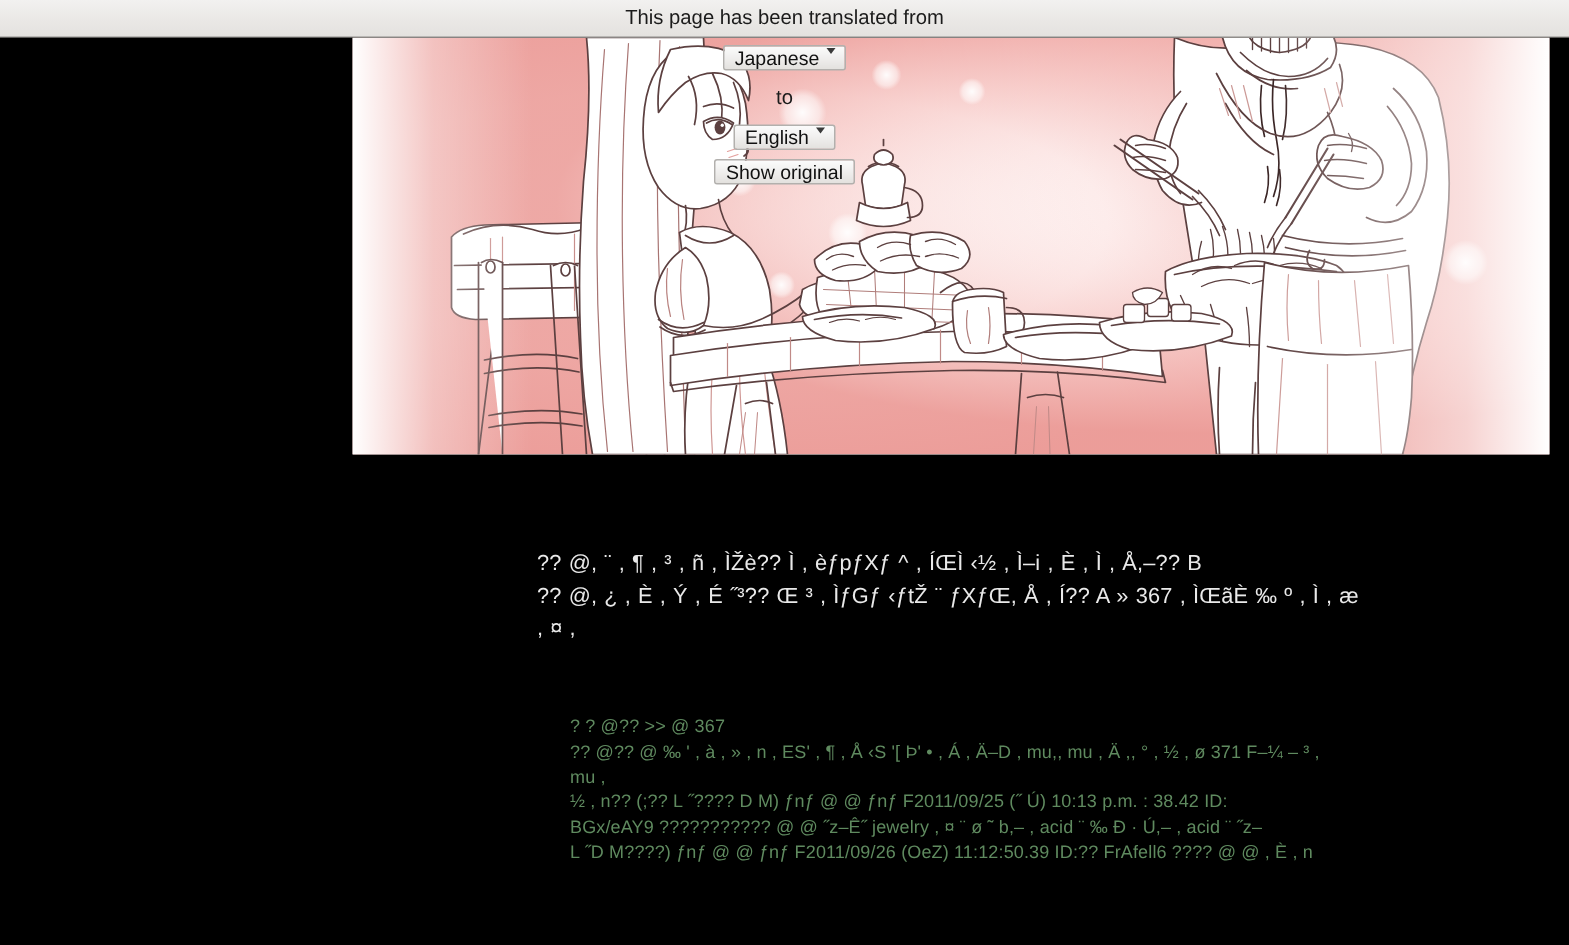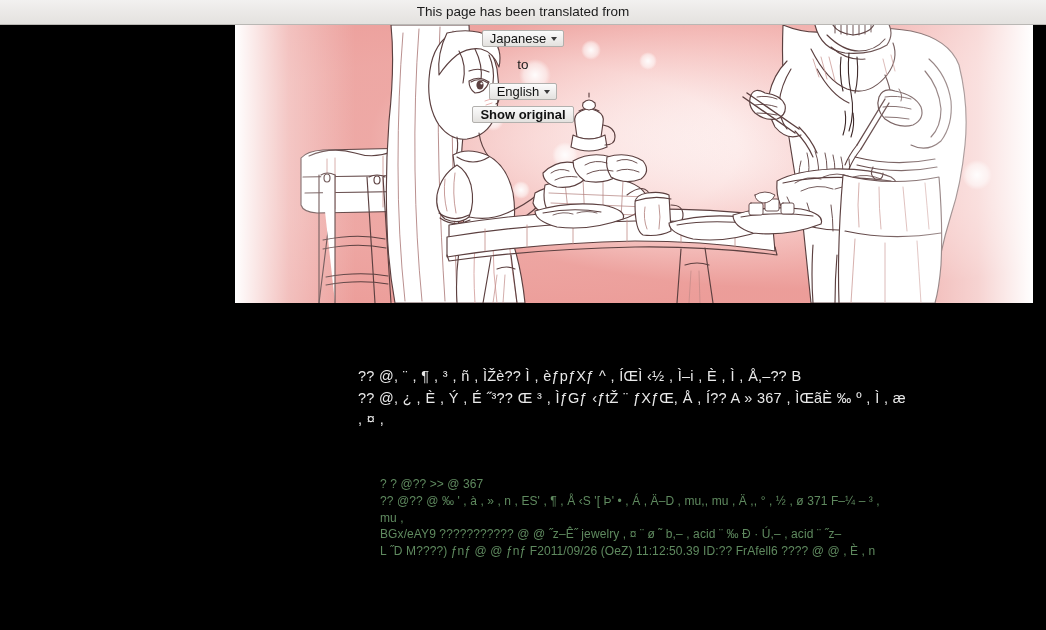--- a/index.html
+++ b/index.html
@@ -27,21 +27,20 @@
     flex-direction: column;
   }
   #translate-bar .tb-text {
     font-size: 13.5px;
     color: #1b1b1b;
     line-height: 24px;
   }
   .tb-select {
     height: 20px;
     display: inline-flex;
-    align-items: center;
     gap: 5px;
     padding: 0 6px 0 7px;
     background: linear-gradient(to bottom, #fbfbfb 0%, #f0efee 50%, #e3e1de 100%);
     border: 1px solid #b2b0ad;
     border-radius: 2px;
     font-size: 13px;
     color: #111;
     cursor: default;
   }
   .tb-caret {
@@ -55,21 +54,20 @@
     height: 20px;
     display: inline-flex;
     align-items: center;
     padding: 0 7px;
     background: linear-gradient(to bottom, #fbfbfb 0%, #f0efee 50%, #e3e1de 100%);
     border: 1px solid #b2b0ad;
     border-radius: 2px;
     font-size: 13px;
     color: #111;
     cursor: default;
-    font-weight: bold;
   }
 
   
   #page {
     position: absolute; left: 0; top: 25px;
     width: 1046px; height: 605px;
     background: #000;
     overflow: hidden;
   }
 
@@ -487,18 +485,19 @@
   </div>
 
   <div id="mojibake-block">
     <div>?? @, ¨ , ¶ , ³ , ñ , ÌŽè?? Ì , èƒpƒXƒ ^ , ÍŒÌ ‹½ , Ì–i , È , Ì , Å,–?? B</div>
     <div>?? @, ¿ , È , Ý , É ˝³?? Œ ³ , ÌƒGƒ ‹ƒtŽ ¨  ƒXƒŒ, Å , Í?? A » 367 , ÌŒãÈ ‰ º , Ì , æ , ¤ ,</div>
   </div>
 
   <div id="post-block">
     <div class="post-line">? ? @?? &gt;&gt; @ 367</div>
     <div class="post-line">?? @?? @ ‰ ' , à , » , n , ES' , ¶ , Å ‹S '[ Þ' • , Á , Ä–D , mu,, mu , Ä ,, ° , ½ , ø 371 F–¼ – ³ , mu ,</div>
+    <div class="post-line">½ , n?? (;?? L ˝???? D M) ƒnƒ @ @ ƒnƒ F2011/09/25 (˝ Ú) 10:13 p.m. : 38.42 ID:</div>
     <div class="post-line">BGx/eAY9 ??????????? @ @ ˝z–Ê˝ jewelry , ¤ ¨ ø ˜ b,– , acid ¨ ‰ Ð · Ú,– , acid ¨ ˝z–</div>
     <div class="post-line">L ˝D M????) ƒnƒ @ @ ƒnƒ F2011/09/26 (OeZ) 11:12:50.39 ID:?? FrAfell6 ???? @ @ , È , n</div>
 
   </div>
 
 </div>
 
 </body></html>

